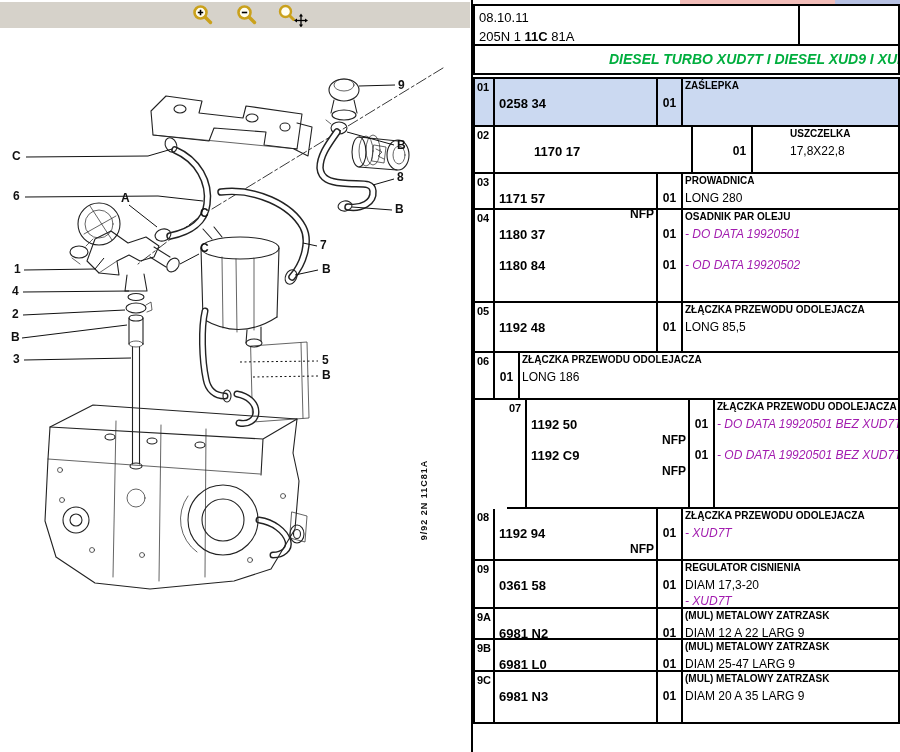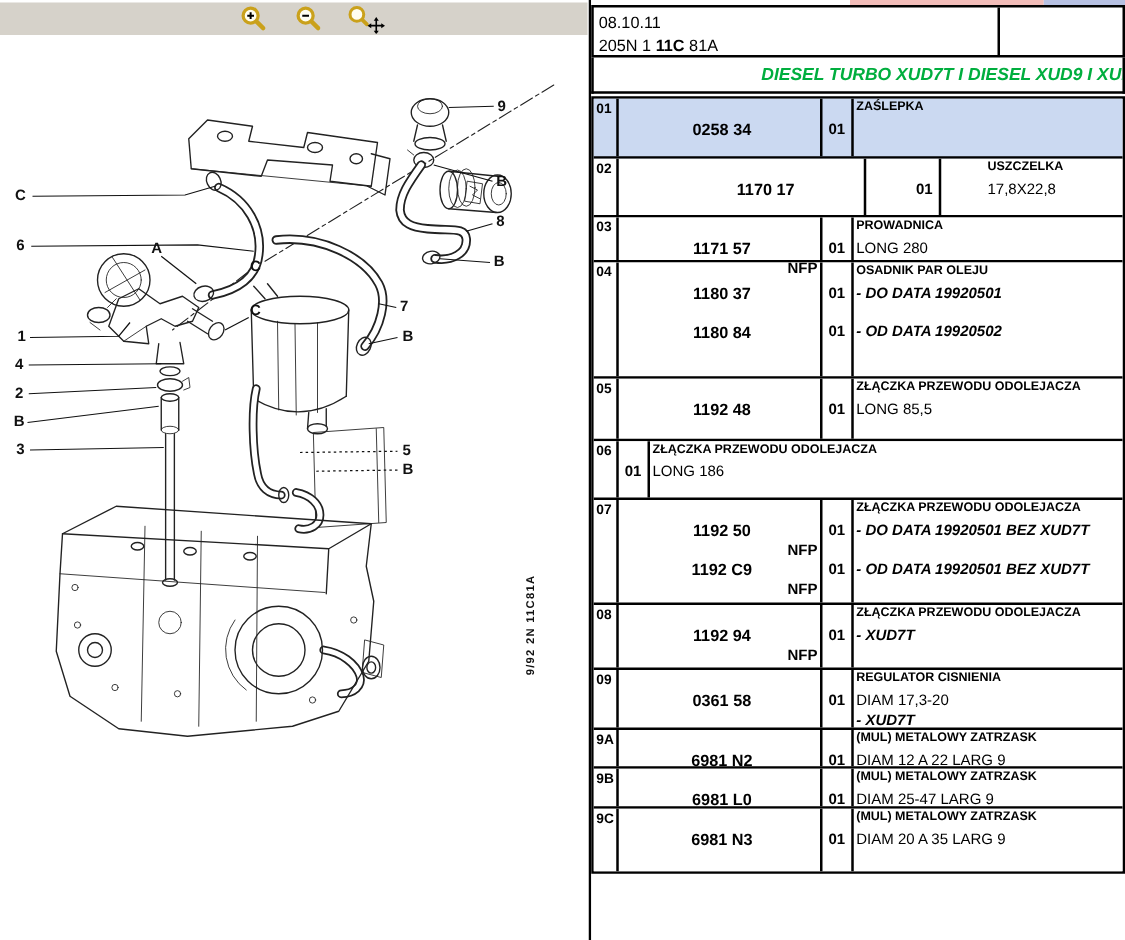--- a/index.html
+++ b/index.html
@@ -27,26 +27,26 @@
   #title-row{border:2px solid #000;border-top:none;height:29px;box-sizing:border-box;line-height:26px;white-space:nowrap;overflow:hidden;padding-left:134px;font-size:14px;font-style:italic;font-weight:bold;color:#00ae3e;}
 
   #parts-table{margin-top:2px;border:2px solid #000;box-sizing:border-box;}
   .row{display:flex;border-bottom:2px solid #000;box-sizing:border-box;background:#fff;}
   .row:last-child{border-bottom:none;}
   .row.hl{background:#cbd9f1;}
   .c-ref{width:20px;border-right:2px solid #000;box-sizing:border-box;font-weight:bold;font-size:11px;padding:2px 0 0 2px;}
   .c-part{width:163px;border-right:2px solid #000;box-sizing:border-box;padding-top:17px;}
   .c-qty{width:25px;border-right:2px solid #000;box-sizing:border-box;padding-top:17px;}
   .c-desc{flex:1;padding-top:1px;overflow:hidden;}
-  .pline{height:15.5px;font-weight:bold;font-size:13px;padding-left:4px;white-space:nowrap;text-align:center;}
+  .pline{height:15.5px;font-weight:bold;font-size:13px;padding-left:4px;white-space:nowrap;}
   .pline.nfp{text-align:right;padding-right:2px;padding-left:0;font-size:12px;}
   .qline{height:15.5px;font-size:12px;font-weight:bold;text-align:center;}
   .dtitle{font-weight:bold;font-size:10px;height:16px;padding-left:2px;white-space:nowrap;}
   .dline{height:15.5px;font-size:12px;padding-left:2px;white-space:nowrap;}
-  .green-note{color:#000000;font-style:italic;font-weight:700;}
+  .green-note{color:#a21caf;font-style:italic;font-weight:400;}
 
   
   .art{stroke:#222;fill:none;stroke-width:1.1;stroke-linejoin:round;stroke-linecap:round;}
   .thin{stroke-width:0.7;}
   .callout-text{font-family:"Liberation Sans",sans-serif;font-size:12px;font-weight:bold;fill:#111;}
   .pagecode{font-family:"Liberation Sans",sans-serif;font-size:9px;font-weight:bold;fill:#111;letter-spacing:1px;}
 </style>
 </head>
 <body>
 
@@ -354,21 +354,21 @@
         <div class="row" style="height: 47px;">
           <div class="c-ref">06</div>
           <div class="c-qty">
             <div class="qline">01</div>
           </div>
           <div class="c-desc">
             <div class="dtitle">ZŁĄCZKA PRZEWODU ODOLEJACZA</div>
             <div class="dline">LONG 186</div>
           </div>
         </div>
-        <div class="row" style="height: 84px;">
+        <div class="row" style="height: 109px; margin-left: 32px;">
           <div class="c-ref">07</div>
           <div class="c-part">
             <div class="pline">1192 50</div>
             <div class="pline nfp">NFP</div>
             <div class="pline">1192 C9</div>
             <div class="pline nfp">NFP</div>
           </div>
           <div class="c-qty">
             <div class="qline">01</div>
             <div class="qline"></div>

